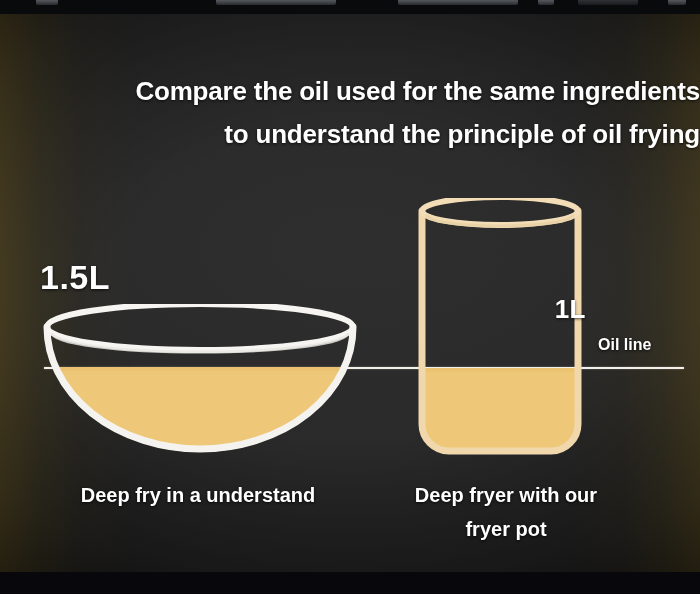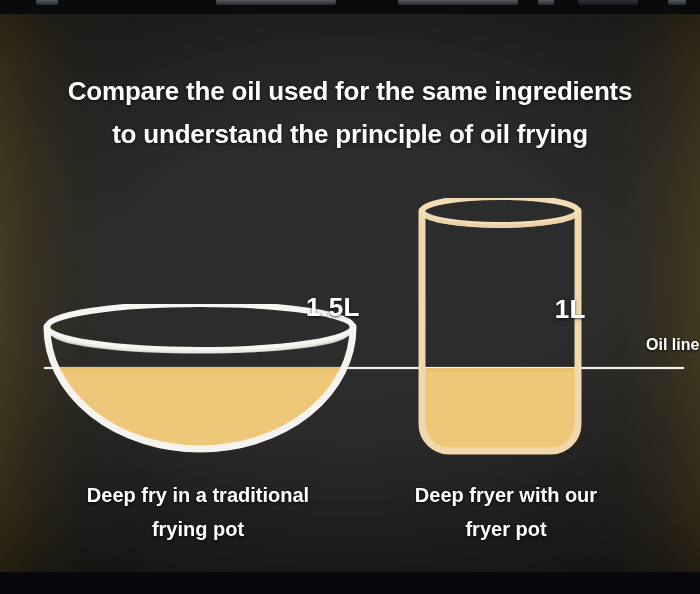--- a/index.html
+++ b/index.html
@@ -87,21 +87,21 @@
     top: 70px;
     text-align: center;
     color: #ffffff;
     font-size: 26px;
     font-weight: bold;
     line-height: 43px;
     letter-spacing: -0.2px;
     text-shadow: 0 1px 3px rgba(0,0,0,0.75);
     z-index: 12;
   }
-  .headline .line { display: block; }
+  .headline .line { display: block; text-align: right; }
 
   
   .oil-line {
     position: absolute;
     left: 44px;
     width: 640px;
     top: 367px;
     height: 2px;
     background: #f2f0e8;
     box-shadow: 0 0 2px rgba(255,255,255,0.35);
@@ -110,47 +110,45 @@
   .oil-line-label {
     position: absolute;
     left: 598px;
     top: 336px;
     color: #ffffff;
     font-size: 16px;
     font-weight: bold;
     white-space: nowrap;
     text-shadow: 0 1px 3px rgba(0,0,0,0.8);
     z-index: 14;
-    margin-left: 48px;
   }
 
   
   .bowl-group {
     position: absolute;
     left: 40px;
     top: 304px;
     width: 320px;
     height: 152px;
     z-index: 10;
   }
   .bowl-svg { display: block; width: 320px; height: 152px; }
 
   .bowl-volume-label {
     position: absolute;
     left: 40px;
     width: 320px;
     top: 258px;
-    text-align: right;
-    color: #ffffff;
-    font-size: 26px;
+    text-align: left;
+    color: #ffffff;
+    font-size: 34px;
     font-weight: bold;
     letter-spacing: 0.5px;
     text-shadow: 0 1px 3px rgba(0,0,0,0.75);
     z-index: 12;
-    margin-top: 34px;
   }
 
   
   .pot-group {
     position: absolute;
     left: 414px;
     top: 198px;
     width: 172px;
     height: 262px;
     z-index: 10;
@@ -236,22 +234,21 @@
 
       <path d="M 7,23 A 153,122 0 0 0 313,23" fill="none" stroke="#f5f3ef" stroke-width="7" stroke-linecap="round"></path>
 
       <ellipse cx="160" cy="23" rx="153" ry="23" fill="none" stroke="#f7f5f1" stroke-width="6"></ellipse>
 
       <path d="M 12,29 A 148,19 0 0 0 308,29" fill="none" stroke="#e8e6e0" stroke-width="3" opacity="0.85"></path>
     </svg>
   </div>
 
   <div class="caption caption-left">
-    <span class="line">Deep fry in a traditional</span>
-    <span class="line">frying pot</span>
+    <span class="line">Deep fry in a understand</span>
   </div>
 
   <div class="pot-group">
     <svg class="pot-svg" viewBox="0 0 172 262" xmlns="http://www.w3.org/2000/svg">
       <defs>
         <clipPath id="potInnerClip">
 
           <path d="M 9,13
                    A 77,14 0 0 0 163,13
                    L 163,226

